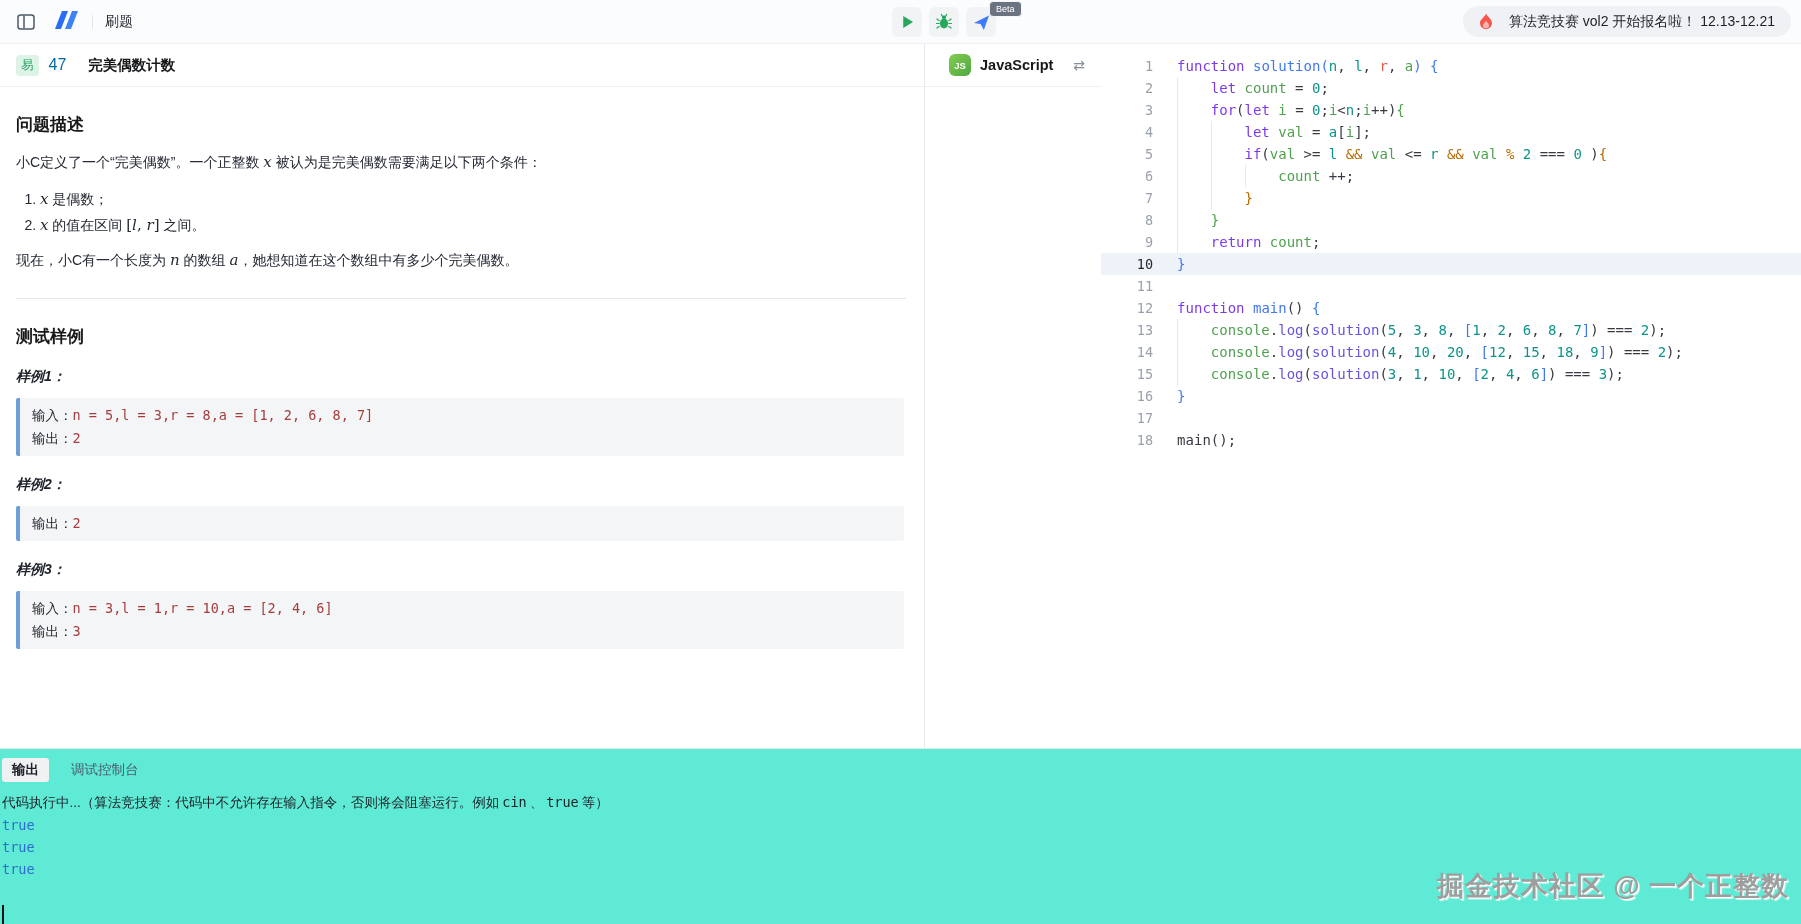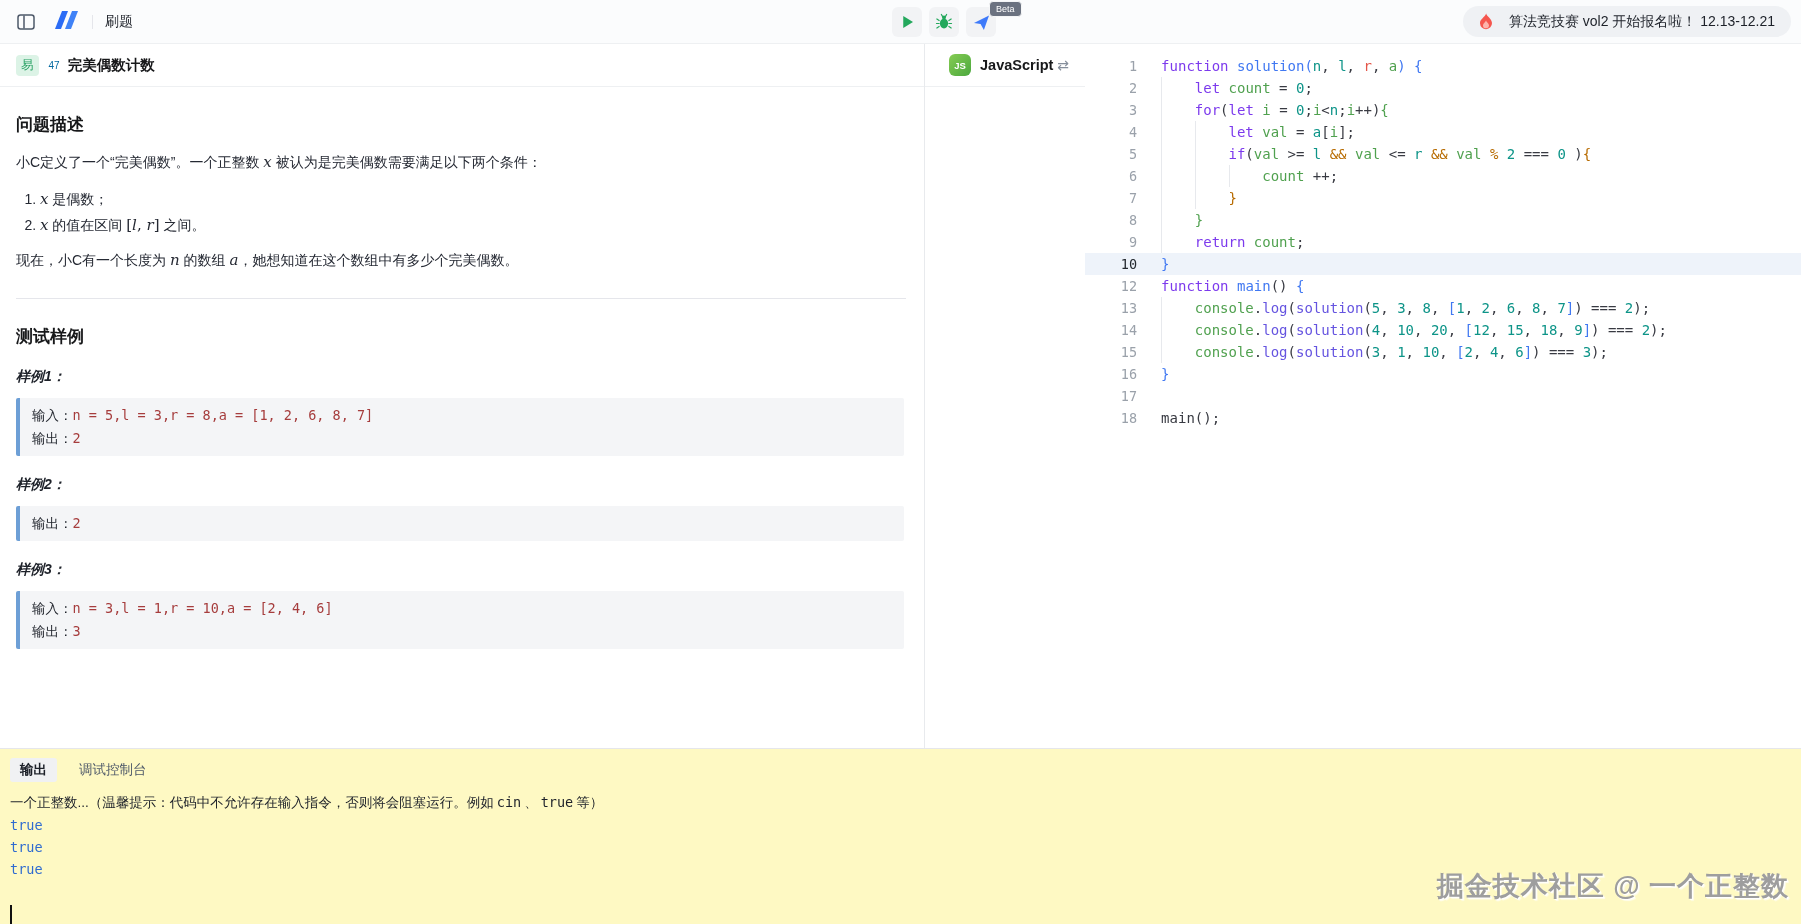--- a/index.html
+++ b/index.html
@@ -27,61 +27,61 @@
 
   
   .main { display:flex; height:704px; }
   .left-panel { width:925px; border-right:1px solid #e8eaed; display:flex; flex-direction:column; }
   .right-panel { flex:1; display:flex; flex-direction:row; }
   .panel-header { height:43px; flex:none; border-bottom:1px solid #eef0f2;
     display:flex; align-items:center; padding:0 16px; }
 
   .diff-badge { background:#dcf3e6; color:#27a163; font-size:12.5px; padding:2px 5px;
     border-radius:4px; margin-right:10px; }
-  .prob-num { color:#0369a1; font-size:10px; margin-right:8px; }
+  .prob-num { color:#0369a1; font-size:16px; margin-right:22px; }
   .prob-title { color:#17181a; font-weight:700; font-size:14.5px; }
 
   .prob-content { flex:1; overflow:hidden; padding:0 18px 0 16px; }
   .prob-content h2 { font-size:17px; font-weight:700; color:#17181a; margin:26px 0 14px; }
   .prob-content p { font-size:14px; line-height:1.7; color:#252933; margin:8px 0; }
   .prob-content ol { margin:10px 0 10px 24px; font-size:14px; line-height:1.75; color:#252933; }
   .math { font-family:"DejaVu Serif","Liberation Serif",serif; font-style:italic; font-size:15px; }
   .math-up { font-family:"DejaVu Serif","Liberation Serif",serif; font-size:15px; }
   .prob-content hr { border:none; border-top:1px solid #e5e6eb; margin:24px 0 4px; }
   .sample-label { font-style:italic; font-weight:700; font-size:14px; margin:20px 0 12px; }
   .sample-block { background:#f4f5f7; border-left:4px solid #6d9fd6; border-radius:2px;
     padding:6px 12px; margin:0 2px 6px 0; }
   .io-row { line-height:22px; font-size:13.5px; }
   .io-label { color:#1d2129;margin-top:40px; }
   .io-value { font-family:"DejaVu Sans Mono","Liberation Mono",monospace; color:#a63d3d; }
 
   
   .lang-icon { width:22px; height:22px; border-radius:6px; background:linear-gradient(135deg,#86cc53,#4ba83e);
     color:#fff; font-size:9.5px; font-weight:700; display:flex; align-items:center; justify-content:center; margin-right:9px; }
-  .lang-label { font-weight:700; font-size:14.5px; color:#17181a; margin-right:4px; }
+  .lang-label { font-weight:700; font-size:14.5px; color:#17181a; margin-right:20px; }
   .swap-icon { color:#868f9c; font-size:14px; cursor:pointer; }
 
   .code-area { flex:1; overflow:hidden; padding-top:11px;
     font-family:"DejaVu Sans Mono","Liberation Mono",monospace; font-size:14px; }
   .code-line { display:flex; height:22px; line-height:22px; }
   .code-line.active { background:#eef3fa; }
   .gutter { width:76px; flex:none; padding-right:24px; text-align:right; color:#9aa1aa; font-size:13.5px; }
   .code-line.active .gutter { color:#24292f; }
   .code-text { white-space:pre; flex:1; color:#383a42; }
 
   .tok-ind { display:inline-block; width:4ch; height:22px; vertical-align:top;
     background:linear-gradient(to right,#e7e9ed 1px,transparent 1px); }
   .tok-kw { color:#7c3aed; } .tok-fn { color:#4078f2; } .tok-cl { color:#6554e0; }
   .tok-vg { color:#50a14f; } .tok-tl { color:#0d9488; } .tok-pr { color:#e45649; }
   .tok-op { color:#b76b01; } .tok-pl { color:#383a42; }
   .tok-bb { color:#4078f2; } .tok-bg { color:#50a14f; } .tok-bo { color:#b76b01; }
 
   
-  .console { position:absolute; left:0; right:0; top:748px; bottom:0; background:#fef9c3;
-    border-top:1px solid #e5e6eb; padding:8px 10px; }
+  .console { position:absolute; left:0; right:0; top:748px; bottom:0; background:#5eead4;
+    border-top:1px solid #e5e6eb; padding:8px 2px; }
   .console-tabs { display:flex; align-items:center; gap:20px; height:26px; }
   .console-tab { font-size:13.5px; color:#4e5969; cursor:pointer; padding:3px 2px; border-radius:3px; }
   .console-tab.active { background:#f0f1f3; color:#1d2129; font-weight:700; padding:3px 10px; }
   .console-body { margin-top:8px; font-size:13.5px; color:#1d2129; line-height:22px; }
   .code-chip { font-family:"DejaVu Sans Mono","Liberation Mono",monospace; margin:0 3px; }
   .out-line { font-family:"DejaVu Sans Mono","Liberation Mono",monospace; color:#2f6bd0;
     font-size:13.5px; line-height:22px; }
   .cursor-bar { display:inline-block; width:2px; height:19px; background:#111; margin-top:25px; }
 
   .watermark { position:absolute; right:12px; bottom:20px; font-size:27px; font-weight:700;
@@ -226,20 +226,24 @@
         </div>
         <div class="code-line">
           <span class="gutter">9</span>
           <span class="code-text"><span class="tok-ind">    </span><span class="tok-kw">return</span><span class="tok-pl"> </span><span class="tok-vg">count</span><span class="tok-pl">;</span></span>
         </div>
         <div class="code-line active">
           <span class="gutter">10</span>
           <span class="code-text"><span class="tok-bb">}</span></span>
         </div>
         <div class="code-line">
+          <span class="gutter">11</span>
+          <span class="code-text"></span>
+        </div>
+        <div class="code-line">
           <span class="gutter">12</span>
           <span class="code-text"><span class="tok-kw">function</span><span class="tok-pl"> </span><span class="tok-fn">main</span><span class="tok-pl">() </span><span class="tok-bb">{</span></span>
         </div>
         <div class="code-line">
           <span class="gutter">13</span>
           <span class="code-text"><span class="tok-ind">    </span><span class="tok-vg">console</span><span class="tok-pl">.</span><span class="tok-cl">log</span><span class="tok-pl">(</span><span class="tok-cl">solution</span><span class="tok-pl">(</span><span class="tok-tl">5</span><span class="tok-pl">, </span><span class="tok-tl">3</span><span class="tok-pl">, </span><span class="tok-tl">8</span><span class="tok-pl">, </span><span class="tok-bb">[</span><span class="tok-tl">1</span><span class="tok-pl">, </span><span class="tok-tl">2</span><span class="tok-pl">, </span><span class="tok-tl">6</span><span class="tok-pl">, </span><span class="tok-tl">8</span><span class="tok-pl">, </span><span class="tok-tl">7</span><span class="tok-bb">]</span><span class="tok-pl">) === </span><span class="tok-tl">2</span><span class="tok-pl">);</span></span>
         </div>
         <div class="code-line">
           <span class="gutter">14</span>
           <span class="code-text"><span class="tok-ind">    </span><span class="tok-vg">console</span><span class="tok-pl">.</span><span class="tok-cl">log</span><span class="tok-pl">(</span><span class="tok-cl">solution</span><span class="tok-pl">(</span><span class="tok-tl">4</span><span class="tok-pl">, </span><span class="tok-tl">10</span><span class="tok-pl">, </span><span class="tok-tl">20</span><span class="tok-pl">, </span><span class="tok-bb">[</span><span class="tok-tl">12</span><span class="tok-pl">, </span><span class="tok-tl">15</span><span class="tok-pl">, </span><span class="tok-tl">18</span><span class="tok-pl">, </span><span class="tok-tl">9</span><span class="tok-bb">]</span><span class="tok-pl">) === </span><span class="tok-tl">2</span><span class="tok-pl">);</span></span>
@@ -263,21 +267,21 @@
       </div>
   </div>
 </div>
 
 <div class="console">
   <div class="console-tabs" id="console-tabs">
       <span class="console-tab active">输出</span>
       <span class="console-tab">调试控制台</span>
     </div>
   <div class="console-body">
-    <div><span>一个正整数...（温馨提示：代码中不允许存在输入指令，否则将会阻塞运行。例如</span><span class="code-chip">cin</span><span>、</span><span class="code-chip">true</span><span>等）</span></div>
+    <div><span>代码执行中...（算法竞技赛：代码中不允许存在输入指令，否则将会阻塞运行。例如</span><span class="code-chip">cin</span><span>、</span><span class="code-chip">true</span><span>等）</span></div>
     <div id="console-outputs">
         <div class="out-line">true</div>
         <div class="out-line">true</div>
         <div class="out-line">true</div>
       </div>
     <span class="cursor-bar"></span>
   </div>
 </div>
 
 <div class="watermark">掘金技术社区 @ 一个正整数</div>

